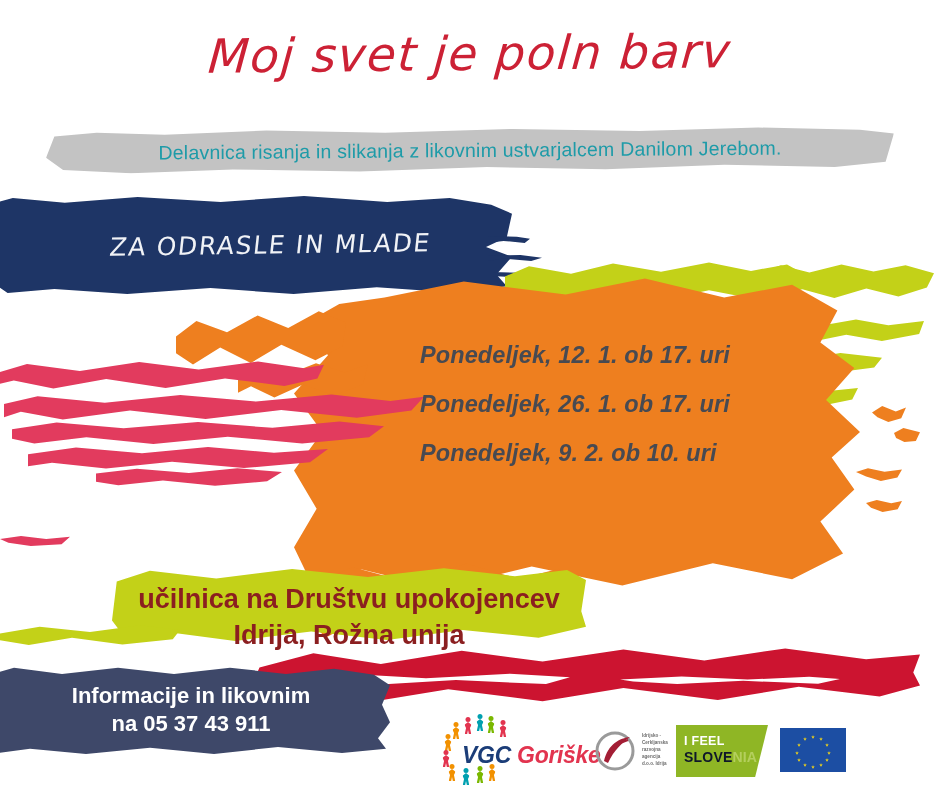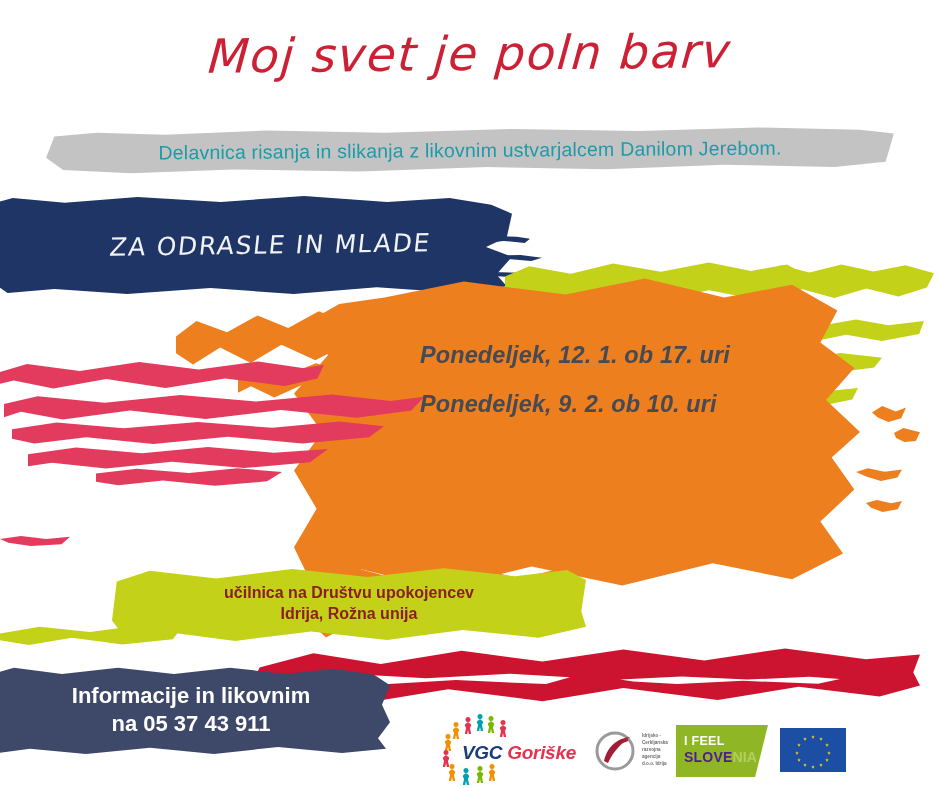--- a/index.html
+++ b/index.html
@@ -138,39 +138,39 @@
   .dates{
     position:absolute;left:420px;top:342px;width:420px;font-style:italic;
   }
   .dates .line{
     font-size:23.5px;font-weight:bold;color:#474a52;
     margin-bottom:22px;white-space:nowrap;letter-spacing:0.1px;
   }
 
   .venue{
     position:absolute;left:112px;top:582px;width:474px;text-align:center;
-    font-size:16px;font-weight:bold;color:#8b1f20;line-height:1.32;
+    font-size:27px;font-weight:bold;color:#8b1f20;line-height:1.32;
   }
 
   .contact{
     position:absolute;left:16px;top:682px;width:350px;text-align:center;
     font-size:22px;font-weight:bold;color:#ffffff;line-height:1.28;
   }
 
   
   .logos{
     position:absolute;left:0;top:716px;width:940px;height:72px;
     display:flex;align-items:center;
   }
 
   
   .logo-vgc{position:absolute;left:430px;top:0px;width:150px;height:72px;}
   .vgc-word{
     position:absolute;left:32px;top:26px;
-    font-size:19px;font-weight:bold;font-style:italic;color:#e2344f;
+    font-size:23px;font-weight:bold;font-style:italic;color:#e2344f;
     letter-spacing:-0.3px;white-space:nowrap;
   }
   .vgc-word .vgc{color:#1b3d78;}
   .person{position:absolute;width:8px;height:17px;}
   .person .head{position:absolute;left:50%;top:0;transform:translateX(-50%);
     width:5px;height:5px;border-radius:50%;}
   .person .body{position:absolute;left:50%;top:5px;transform:translateX(-50%);
     width:7px;height:12px;
     clip-path:polygon(50% 0,100% 22%,78% 50%,96% 100%,62% 100%,50% 66%,38% 100%,4% 100%,22% 50%,0 22%);}
 
@@ -181,21 +181,21 @@
     font-size:4.6px;line-height:1.5;color:#6d6d6d;font-weight:bold;}
 
   
   .logo-ifs{position:absolute;left:676px;top:9px;width:92px;height:52px;
     background:#8fb625;
     clip-path:polygon(0 0,100% 0,86% 100%,0 100%);}
   .ifs-l1{position:absolute;left:8px;top:9px;font-size:12.5px;font-weight:bold;
     color:#ffffff;letter-spacing:0.3px;}
   .ifs-l2{position:absolute;left:8px;top:24px;font-size:14px;font-weight:bold;
     letter-spacing:0.2px;color:#ffffff;}
-  .ifs-l2 .love{color:#4c1d95;}
+  .ifs-l2 .love{color:#0f172a;}
   .ifs-l2 .nia{color:#b4cf5e;}
 
   
   .logo-eu{position:absolute;left:780px;top:10px;width:150px;height:52px;}
   .eu-flag{position:absolute;left:0;top:2px;width:66px;height:44px;background:#1c4ea3;}
   .eu-star{position:absolute;width:4px;height:4px;background:#f5d716;
     clip-path:polygon(50% 0,61% 35%,98% 35%,68% 57%,79% 91%,50% 70%,21% 91%,32% 57%,2% 35%,39% 35%);}
   .eu-text{position:absolute;left:76px;top:6px;font-size:13.5px;font-weight:bold;
     color:#1c4ea3;line-height:1.42;}
 </style>
@@ -242,20 +242,21 @@
 
   <div class="title">Moj svet je poln barv</div>
 
   <div class="greyband"></div>
   <div class="subtitle">Delavnica  risanja  in slikanja  z likovnim  ustvarjalcem  Danilom  Jerebom.</div>
 
   <div class="handwrite-white">ZA ODRASLE IN MLADE</div>
 
   <div class="dates">
     <div class="line">Ponedeljek, 12. 1. ob 17. uri</div>
+    <div class="line">Ponedeljek, 26. 1. ob 17. uri</div>
     <div class="line">Ponedeljek, 9. 2. ob 10. uri</div>
   </div>
 
   <div class="venue">
     <div>učilnica na Društvu upokojencev</div>
     <div>Idrija, Rožna unija</div>
   </div>
 
   <div class="contact">
     <div>Informacije in likovnim</div>

